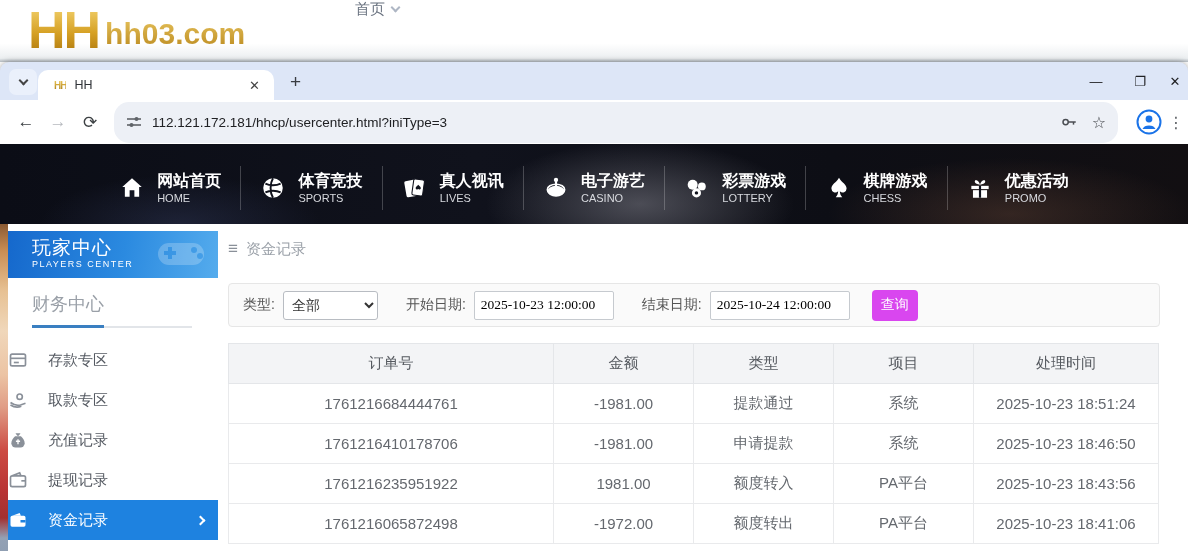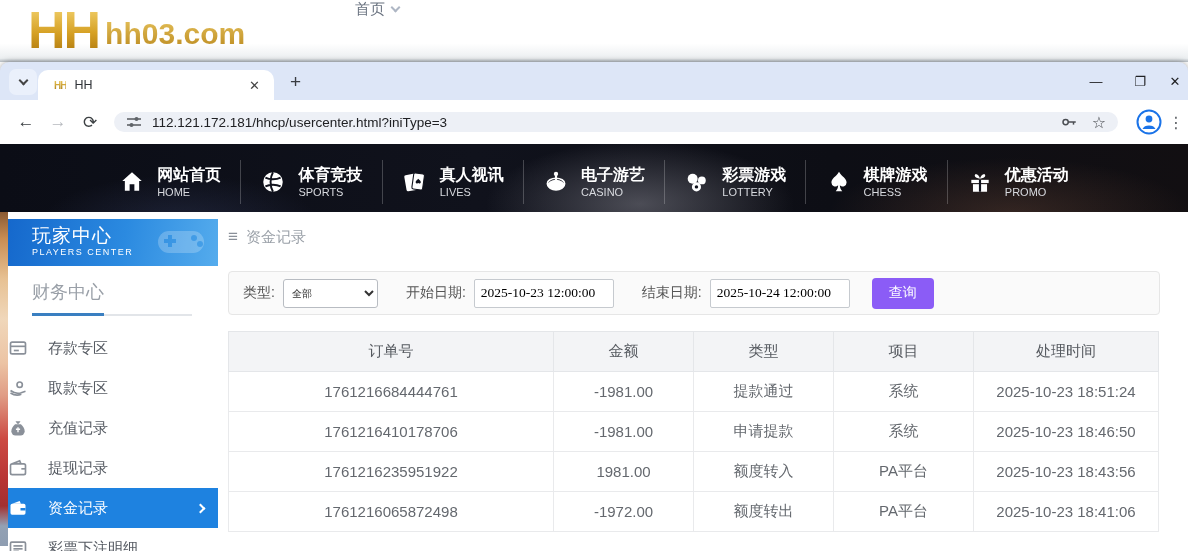--- a/index.html
+++ b/index.html
@@ -42,33 +42,33 @@
     padding:0 8px; cursor:pointer; }
   .wincontrols { position:absolute; right:0; top:0; height:38px; display:flex;
     align-items:center; }
   .winbtn { width:44px; text-align:center; font-size:13px; color:#202124; cursor:pointer; }
   .winbtn.close { width:26px; overflow:hidden; }
 
   .toolbar { position:relative; height:44px; background:#fff; display:flex;
     align-items:center; padding:0 10px; }
   .navbtn { font-size:17px; color:#3c4043; width:32px; text-align:center; cursor:pointer; }
   .navbtn.disabled { color:#b6b9be; }
-  .omnibox { flex:1; height:20px; margin:0 8px; background:#edf0f6; border-radius:15px;
+  .omnibox { flex:1; height:41px; margin:0 8px; background:#edf0f6; border-radius:15px;
     display:flex; align-items:center; padding:0 12px; }
   .siteinfo-icon { margin-right:10px; display:flex; }
   .url { font-size:13.5px; color:#202124; flex:1; }
   .omni-action { color:#4a4d52; margin-left:14px; display:flex; cursor:pointer; }
   .star { font-size:16px; color:#4a4d52; margin-left:14px; cursor:pointer; }
   .avatar-btn { margin:0 6px 0 10px; cursor:pointer; display:flex; }
   .kebab { font-size:16px; color:#5f6368; width:10px; overflow:hidden; cursor:pointer; }
 
   
   .viewport { position:relative; height:407px; background:#fff; overflow:hidden; }
 
-  .darknav { position:relative; height:68px;
+  .darknav { position:relative; height:80px;
     background:
       radial-gradient(ellipse 220px 90px at 640px 60px, rgba(150,150,160,.45), transparent 70%),
       radial-gradient(ellipse 260px 80px at 1010px 70px, rgba(120,80,60,.35), transparent 70%),
       radial-gradient(ellipse 200px 70px at 180px 80px, rgba(60,70,110,.35), transparent 70%),
       linear-gradient(90deg,#0b0d16,#10121c 40%,#0d0e15 70%,#120f12);
     display:flex; align-items:center; padding:8px 100px 0 100px; }
   .dn-item { flex:1; display:flex; align-items:center; justify-content:center; gap:12px;
     height:44px; cursor:pointer; }
   .dn-item + .dn-item { border-left:1px solid rgba(255,255,255,.22); }
   .dn-icon { color:#fff; display:flex; }
@@ -104,27 +104,27 @@
   .sb-item.active .chevron-right { display:block; }
 
   .content { position:absolute; left:228px; top:0; width:930px; height:334px; }
   .breadcrumb { display:flex; align-items:center; margin-top:15px; color:#9aa0a8;
     font-size:15px; gap:8px; }
   .bc-icon { font-size:17px; color:#8a9099; }
   .filterbar { margin-top:24px; height:44px; background:#fafafa; border:1px solid #e6e6e6;
     border-radius:4px; display:flex; align-items:center; padding:0 14px; gap:8px;
     font-size:14px; color:#555; width:932px; }
   .filterbar select { width:95px; height:29px; border:1px solid #b8bcc2; border-radius:3px;
-    font-size:10px; color:#333; padding:0 4px; background:#fff;
+    font-size:14px; color:#333; padding:0 4px; background:#fff;
     font-family:"Liberation Sans",sans-serif; }
   .filterbar input { width:140px; height:29px; border:1px solid #c6cacf; border-radius:2px;
     font-size:13.5px; color:#000000; padding:0 6px; font-family:Liberation Serif, serif; }
   .flabel { margin-left:20px; white-space:nowrap; }
   .flabel:first-child { margin-left:0; }
-  .search-btn { margin-left:14px; width:62px; height:31px; background:#8b5cf6; color:#fff;
+  .search-btn { margin-left:14px; width:46px; height:31px; background:#d946ef; color:#fff;
     border:none; border-radius:4px; font-size:14px; cursor:pointer;
     font-family:"Liberation Sans",sans-serif; }
 
   table.records { margin-top:16px; width:930px; border-collapse:collapse; table-layout:fixed; }
   table.records th { background:#f3f4f6; border:1px solid #e4e6e9; height:40px;
     font-size:15px; color:#55595f; font-weight:normal; }
   table.records td { border:1px solid #e9eaec; height:40px; text-align:center;
     font-size:15px; color:#64686e; }
   .col-order { width:325px; } .col-amt { width:140px; } .col-type { width:140px; }
   .col-proj { width:140px; } .col-time { width:185px; }

